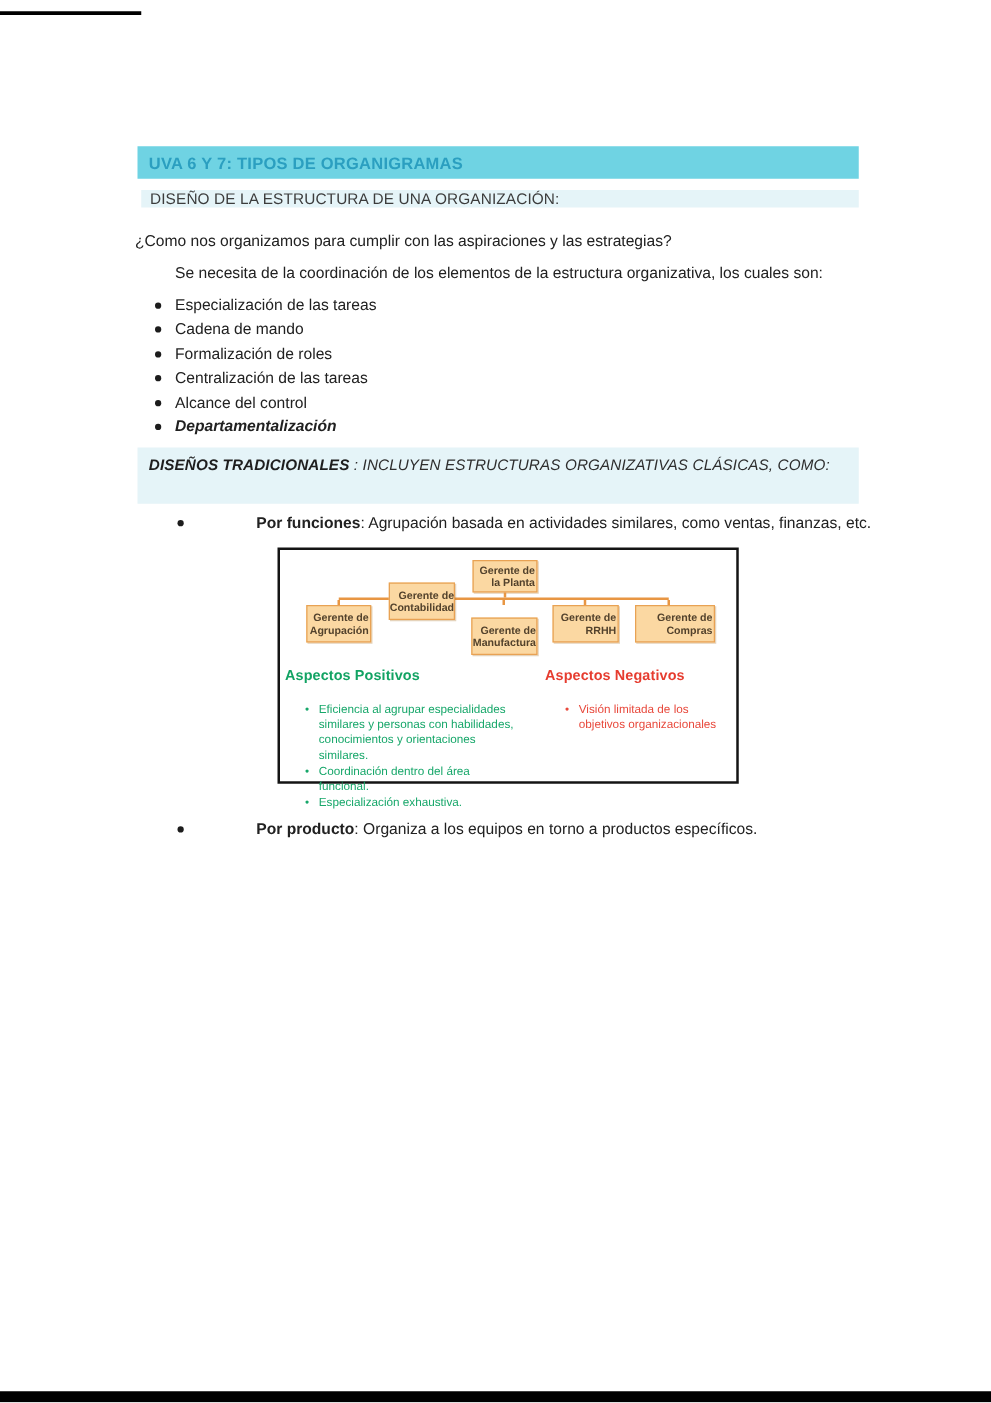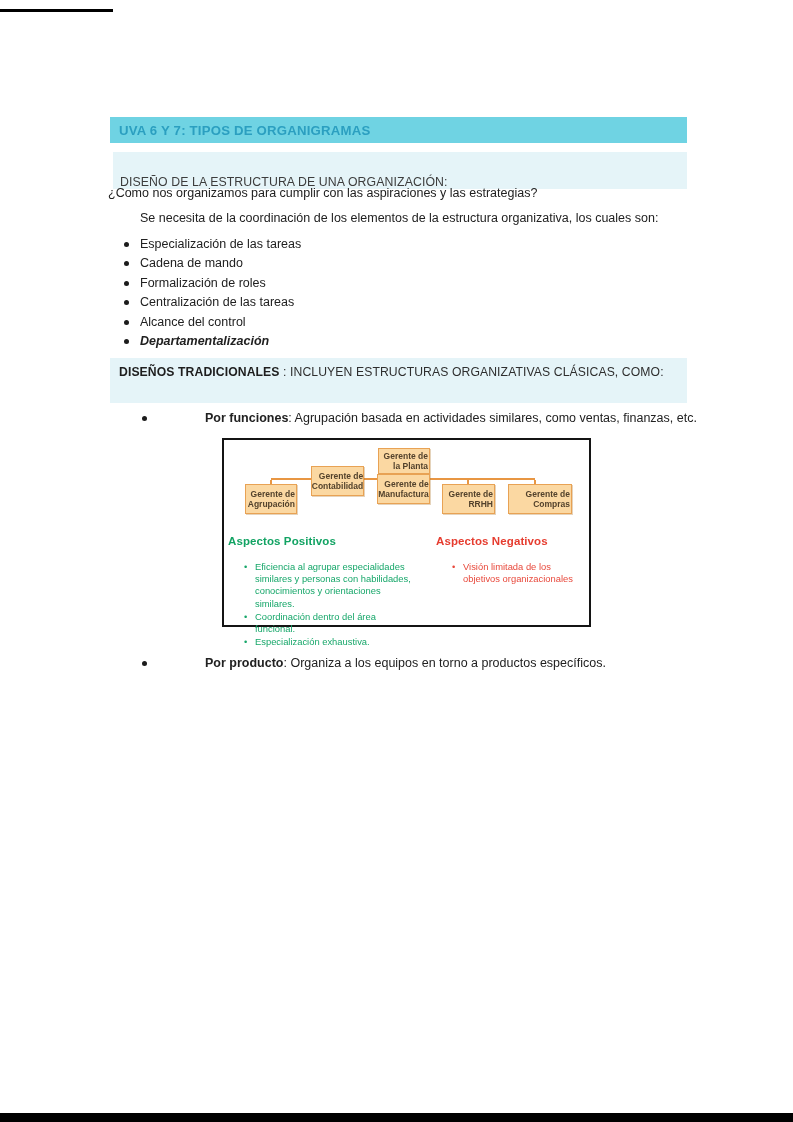--- a/index.html
+++ b/index.html
@@ -9,36 +9,36 @@
   }
   .rule-top { position:absolute; left:0; top:9px; width:113px; height:3px; background:#000; }
   .bar-bottom { position:absolute; left:0; top:1113px; width:793px; height:9px; background:#000; }
 
   .band-title {
     position:absolute; left:110px; top:117px; width:577px; height:26px;
     background:#6fd3e3; display:flex; align-items:center; box-sizing:border-box;
     padding-left:9px; font-weight:bold; font-size:13.2px; color:#2b9fc0; letter-spacing:.2px;
   }
   .band-subtitle {
-    position:absolute; left:113px; top:152px; width:574px; height:37px;
+    position:absolute; left:113px; top:152px; width:574px; height:14px;
     background:#e5f4f8; display:flex; align-items:flex-end; box-sizing:border-box;
     padding-left:7px; font-size:12.3px; color:#3c3c3c; letter-spacing:.1px;
   }
   .question { position:absolute; left:108px; top:186px; font-size:12.5px; }
   .intro    { position:absolute; left:140px; top:211px; font-size:12.5px; }
 
   .list-elements { position:absolute; left:124px; top:238px; }
   .list-elements .row { display:flex; align-items:flex-start; margin-bottom:6.4px; font-size:12.5px; line-height:13px; }
   .dot { width:5px; height:5px; border-radius:50%; background:#1c1c1c; flex:none; margin:4px 11px 0 0; }
   .row.emph .item-label { font-weight:bold; font-style:italic; }
 
   .band-section {
     position:absolute; left:110px; top:358px; width:577px; height:45px;
     background:#e5f4f8; box-sizing:border-box; padding:7px 10px 0 9px;
-    font-size:12.2px; color:#2e2e2e; letter-spacing:.1px;
+    font-size:12.2px; color:#2e2e2e; letter-spacing:.1px;font-style:italic;
   }
   .band-section .b { font-weight:bold; color:#1e1e1e; }
 
   .bullet2 { position:absolute; display:flex; align-items:flex-start; font-size:12.5px; line-height:13px;gap:43px; }
   .bullet2 .dot { margin:4px 15px 0 0; }
   .bullet2 .b { font-weight:bold; }
   .bullet-funciones { left:142px; top:412px; }
   .bullet-producto  { left:142px; top:657px; }
 
   .frame {
@@ -47,21 +47,21 @@
   }
   .orgbox {
     position:absolute; background:#fbd8a2; border:1.5px solid #e8a254; box-sizing:border-box;
     display:flex; align-items:center; justify-content:center; text-align:right;
     font-size:8.5px; font-weight:bold; color:#53422c; line-height:10px; padding:1px;
     box-shadow:1px 1px 0 rgba(180,130,60,.35);
   }
   .root-box { left:154px; top:8px;  width:52px; height:26px; }
   .cbox1 { left:21px;  top:44px; width:52px; height:30px; }
   .cbox2 { left:87px;  top:26px; width:53px; height:30px; }
-  .cbox3 { left:153px; top:34px; width:53px; height:30px; }
+  .cbox3 { left:153px; top:54px; width:53px; height:30px; }
   .cbox4 { left:218px; top:44px; width:53px; height:30px; }
   .cbox5 { left:284px; top:44px; width:64px; height:30px; }
   .conn { position:absolute; background:#e89643; }
   .hline { left:47px; top:38px; width:264px; height:2px; }
   .stub  { width:2px; }
   .stub-root { left:179px; top:34px; height:4px; }
   .stub1 { left:46px;  top:40px; height:4px; }
   .stub2 { left:112px; top:40px; height:4px; }
   .stub3 { left:178px; top:40px; height:4px; }
   .stub4 { left:243px; top:40px; height:4px; }

